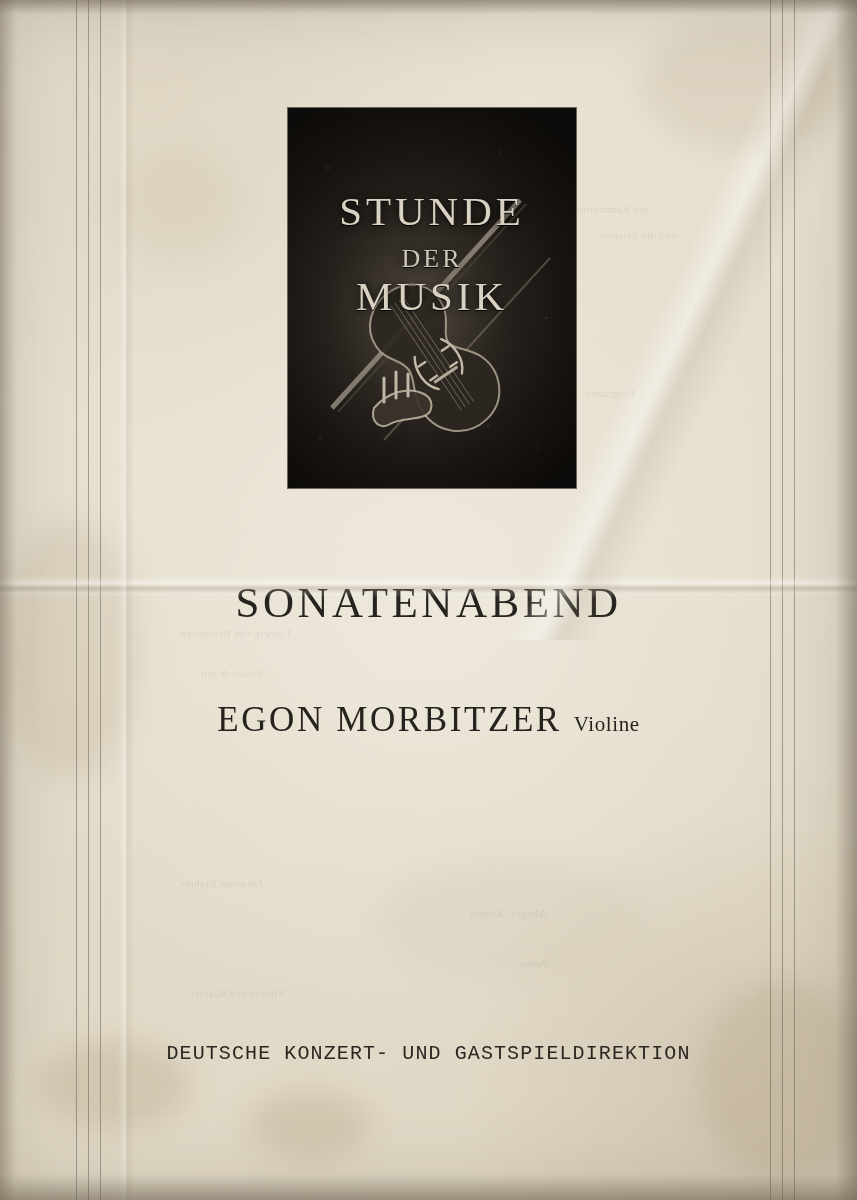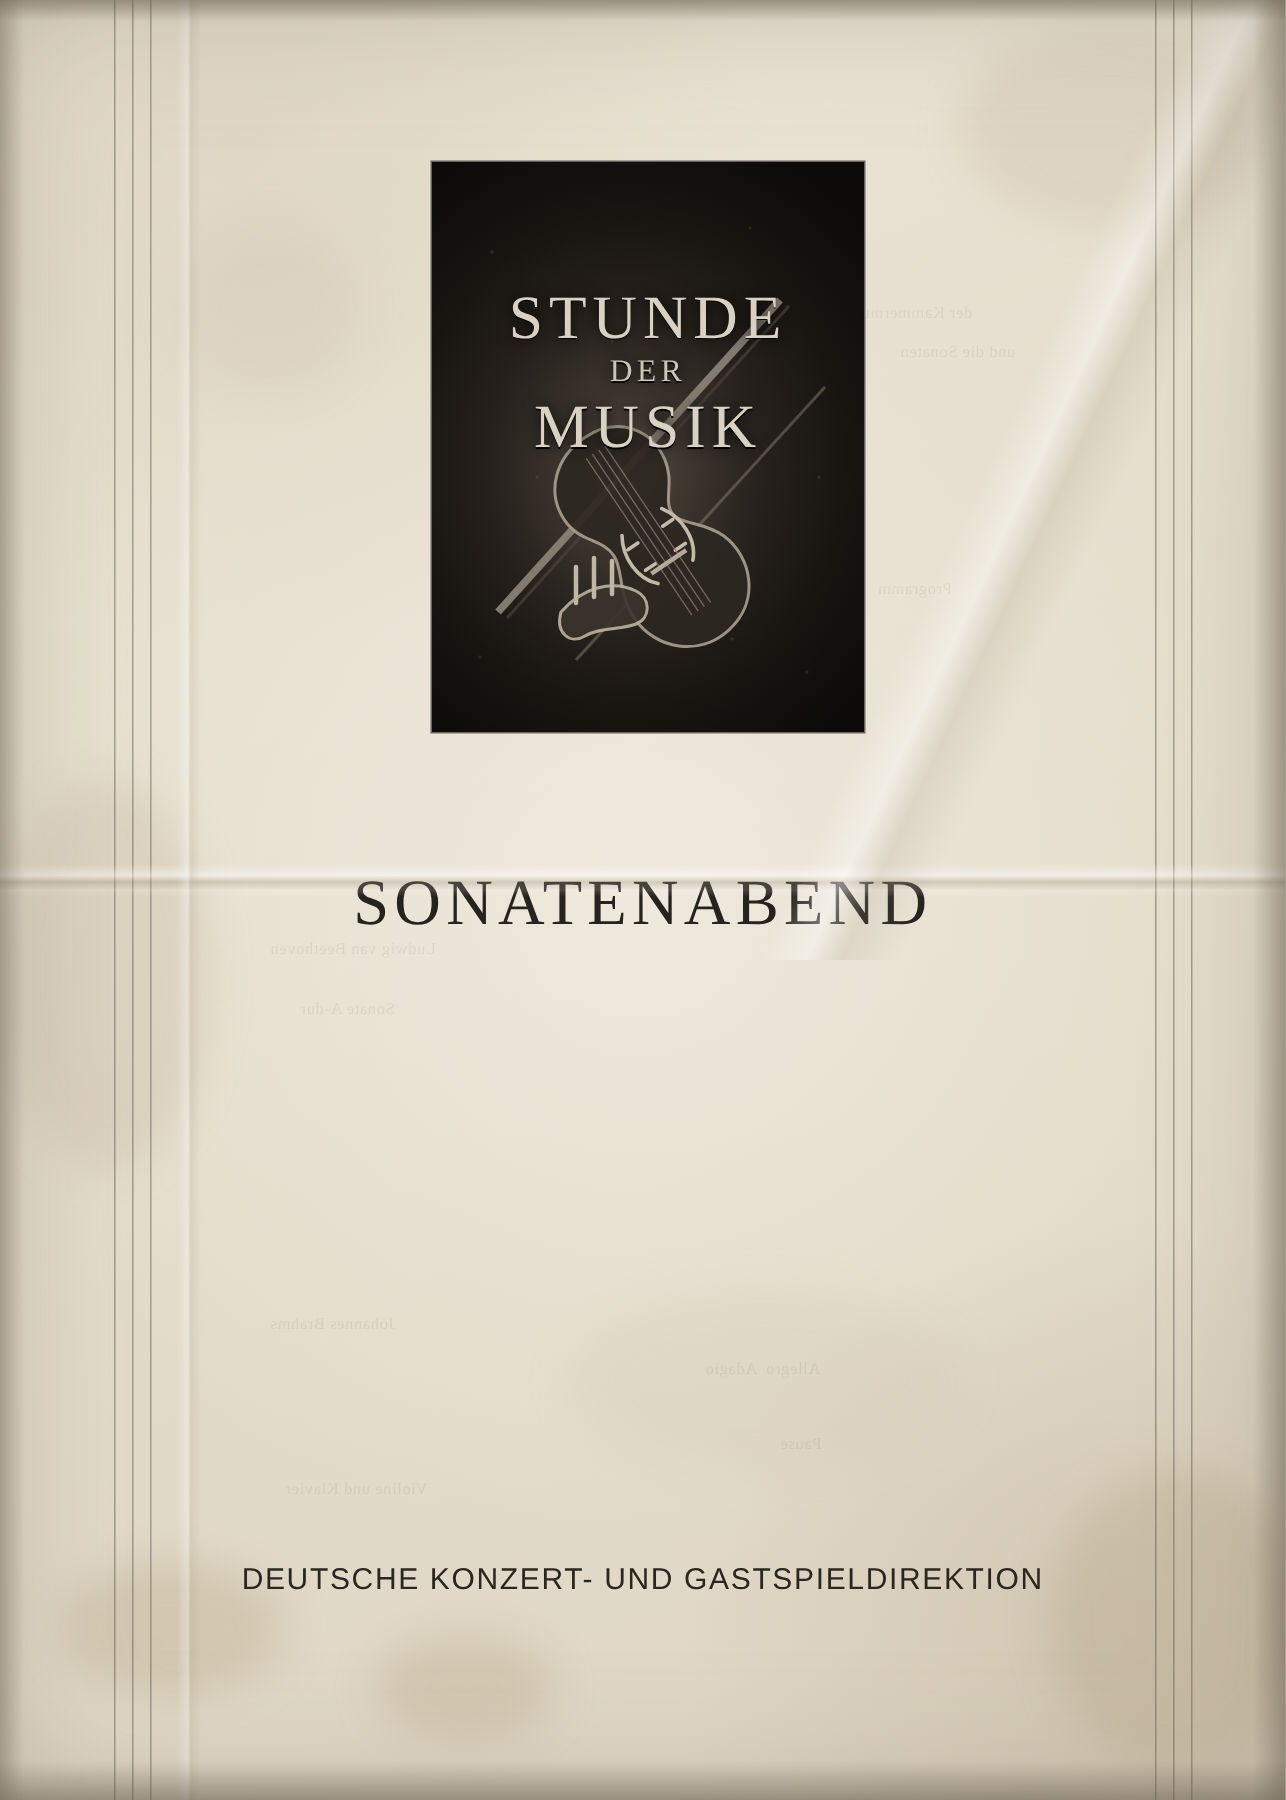--- a/index.html
+++ b/index.html
@@ -139,24 +139,25 @@
     text-shadow: 0 0 10px rgba(0,0,0,0.9), 0 1px 0 rgba(0,0,0,0.9);
   }
   .emblem-title .l1 {
     display: block;
     font-size: 41px;
     line-height: 42px;
     letter-spacing: 4px;
   }
   .emblem-title .l2 {
     display: block;
-    font-size: 21px;
+    font-size: 26px;
     line-height: 30px;
     letter-spacing: 3px;
     color: #cdc5b5;
+    margin-top: 12px;
   }
   .emblem-title .l3 {
     display: block;
     font-size: 41px;
     line-height: 44px;
     letter-spacing: 4px;
   }
 
   .headline {
     position: absolute;
@@ -192,21 +193,21 @@
   }
 
   .footer {
     position: absolute;
     left: 0; right: 0;
     top: 1042px;
     text-align: center;
     font-size: 20px;
     letter-spacing: 1.1px;
     color: #2a2721;
-    font-family: Liberation Sans, sans-serif;
+    font-family: Liberation Mono, monospace;
   }
 
   
   .vignette {
     position: absolute;
     inset: 0;
     pointer-events: none;
     box-shadow: inset 0 0 90px rgba(120,108,88,0.35), inset 0 0 18px rgba(110,98,80,0.25);
   }
   .edge-top {
@@ -324,20 +325,23 @@
       <div class="emblem-title">
         <span class="l1">STUNDE</span>
         <span class="l2">DER</span>
         <span class="l3">MUSIK</span>
       </div>
     </div>
 
     <div class="headline">SONATENABEND</div>
 
     <div class="performers">
+      <div class="performer-line">
+        <span class="performer-name">EGON MORBITZER</span><span class="performer-role">Violine</span>
+      </div>
     </div>
 
     <div class="footer">DEUTSCHE KONZERT- UND GASTSPIELDIREKTION</div>
   </div>
 
   <div class="fold-h"></div>
   <div class="fold-d"></div>
   <div class="fold-v"></div>
 
   <div class="edge-top"></div>

